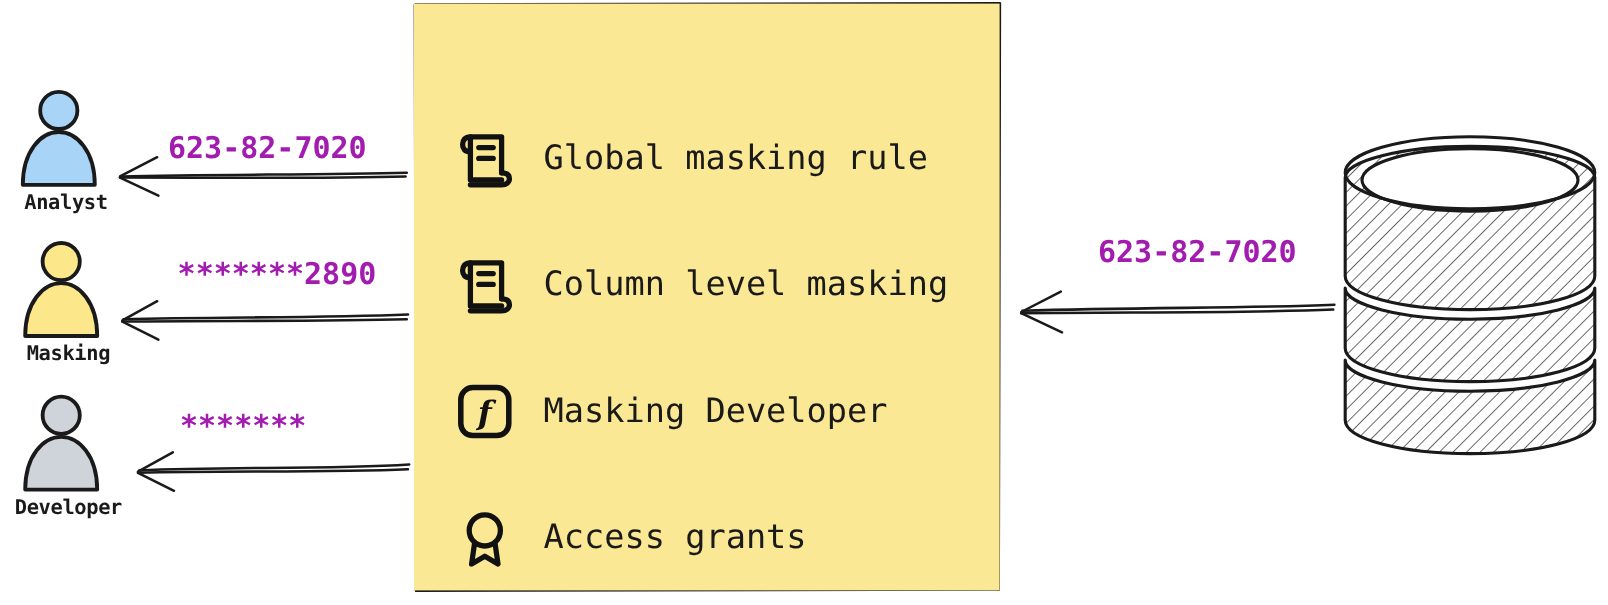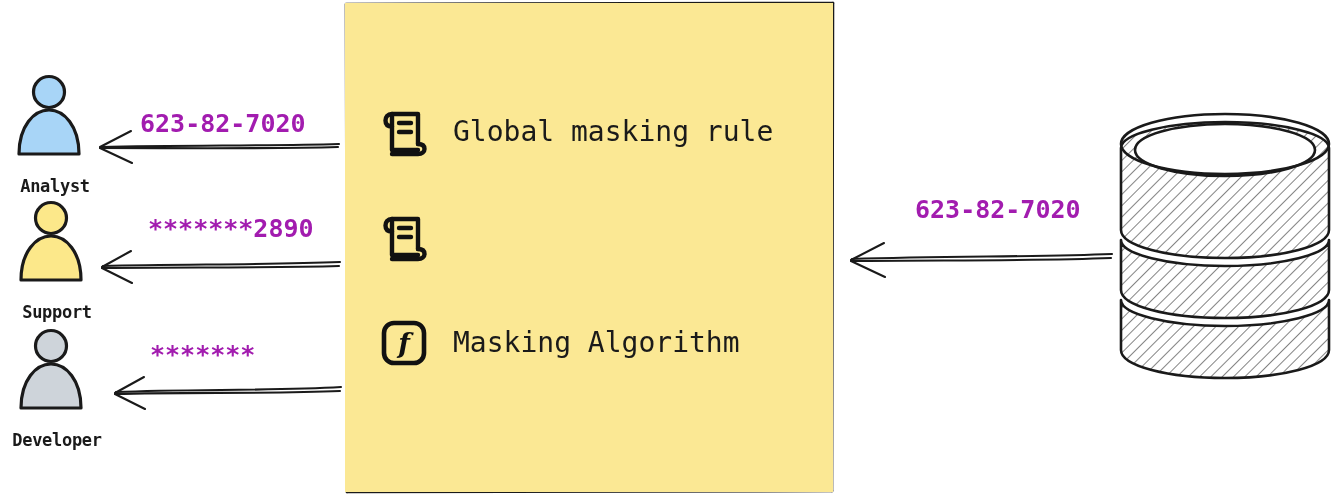--- a/index.html
+++ b/index.html
@@ -34,21 +34,21 @@
     position: relative;
   }
   .actor .glyph svg { display: block; }
   .actor .caption {
     font-family: "DejaVu Sans Mono", monospace;
     font-size: 17px;
     font-weight: 700;
     color: #1a1a1a;
     letter-spacing: -0.3px;
     line-height: 1;
-    margin-top: 18px;
+    margin-top: 1px;
   }
 
   #actor-analyst  { left: 0px;  top: 74px; }
   #actor-support  { left: 2px;  top: 200px; }
   #actor-developer{ left: 2px;  top: 328px; }
 
   
   .flow-label {
     position: absolute;
     font-family: "DejaVu Sans Mono", monospace;
@@ -172,21 +172,21 @@
   <div class="caption">Analyst</div>
 </div>
 
 <div class="actor" id="actor-support">
   <div class="glyph">
     <svg width="110" height="86" viewBox="0 0 110 86">
       <circle cx="49" cy="18" r="15.5" fill="#FCE88A" stroke="#1a1a1a" stroke-width="3.2"></circle>
       <path d="M19,80 C19,52 34,36 49,36 C64,36 79,52 79,80 Z" fill="#FCE88A" stroke="#1a1a1a" stroke-width="3.2" stroke-linejoin="round"></path>
     </svg>
   </div>
-  <div class="caption">Support</div>
+  <div class="caption">Masking</div>
 </div>
 
 <div class="actor" id="actor-developer">
   <div class="glyph">
     <svg width="110" height="86" viewBox="0 0 110 86">
       <circle cx="49" cy="18" r="15.5" fill="#CED4DA" stroke="#1a1a1a" stroke-width="3.2"></circle>
       <path d="M19,80 C19,52 34,36 49,36 C64,36 79,52 79,80 Z" fill="#CED4DA" stroke="#1a1a1a" stroke-width="3.2" stroke-linejoin="round"></path>
     </svg>
   </div>
   <div class="caption">Developer</div>
@@ -218,30 +218,40 @@
       <svg class="p-icon" viewBox="0 0 52 52">
         <g fill="none" stroke="#111111" stroke-width="4.4" stroke-linecap="round" stroke-linejoin="round">
           <path d="M14,8 L40,8 L40,38"></path>
           <path d="M14,8 C9.5,8 7.5,11 7.5,14.5 C7.5,18 9.5,20.5 14,20.5 L14,8 Z"></path>
           <path d="M14,20.5 L14,44 L40,44"></path>
           <path d="M40,38 C44.5,38 46.5,40 46.5,43 C46.5,46 44,48 40,48 L14,48"></path>
           <path d="M21,17 L33,17"></path>
           <path d="M21,26 L33,26"></path>
         </g>
       </svg>
+      <div class="p-text">Column level masking</div>
     </div>
 
     <div class="policy-row" id="policy-row-2">
       <svg class="p-icon" viewBox="0 0 52 52">
         <rect x="6" y="6" width="40" height="40" rx="10" ry="10" fill="none" stroke="#111111" stroke-width="4.6"></rect>
         <text x="26" y="36" text-anchor="middle" font-family="DejaVu Serif, serif" font-style="italic" font-size="27" font-weight="700" fill="#111111">f</text>
       </svg>
-      <div class="p-text">Masking Algorithm</div>
-    </div>
-
+      <div class="p-text">Masking Developer</div>
+    </div>
+
+    <div class="policy-row" id="policy-row-3">
+      <svg class="p-icon" viewBox="0 0 52 52">
+        <g fill="none" stroke="#111111" stroke-width="4.4" stroke-linecap="round" stroke-linejoin="round">
+          <circle cx="26" cy="20" r="13"></circle>
+          <path d="M17.5,30.5 L15,48 L26,41.5 L37,48 L34.5,30.5"></path>
+        </g>
+      </svg>
+      <div class="p-text">Access grants</div>
+    </div>
 
   </div>
 </div>
 
 <svg id="database" viewBox="0 0 224 288">
   <defs>
     <pattern id="hatch" width="8" height="8" patternUnits="userSpaceOnUse" patternTransform="rotate(45)">
       <line x1="0" y1="0" x2="0" y2="8" stroke="#5a5a5a" stroke-width="1.5"></line>
     </pattern>
   </defs>

